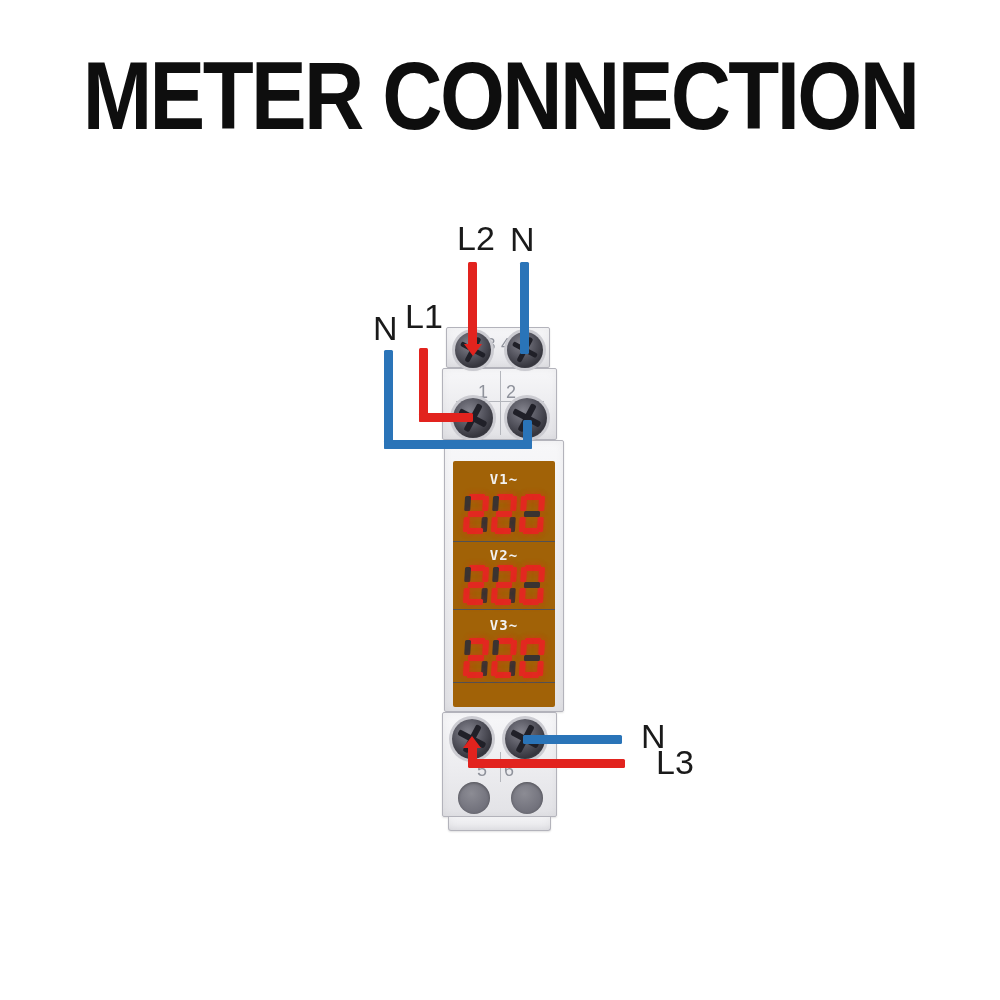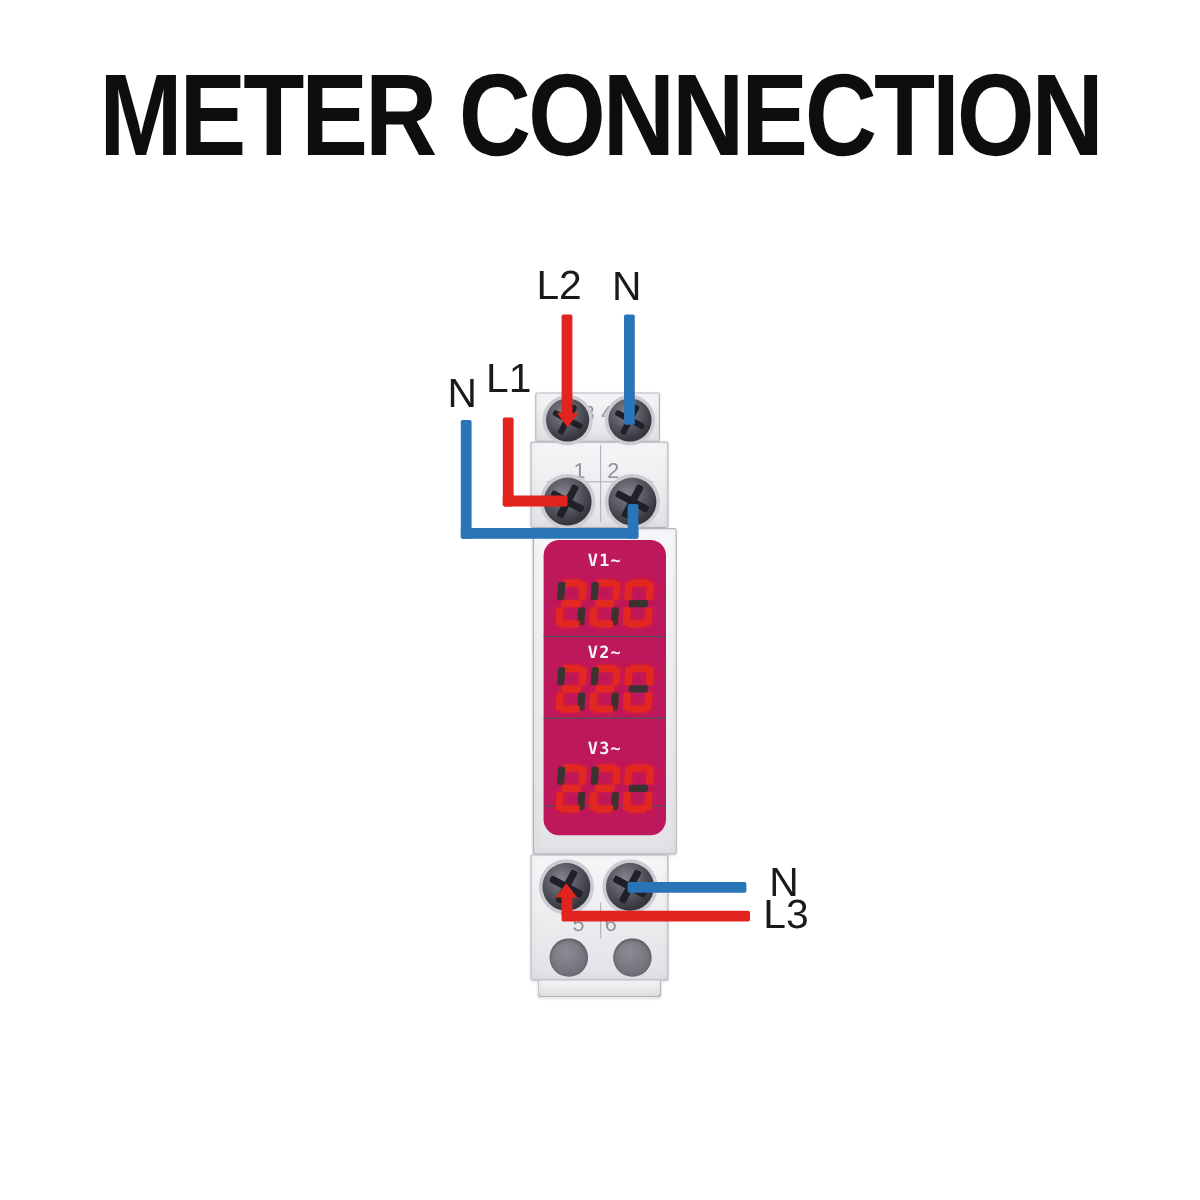--- a/index.html
+++ b/index.html
@@ -57,27 +57,27 @@
   .screw::before { width:76%; height:15%; transform:translate(-50%,-50%) rotate(28deg); }
   .screw::after  { width:15%; height:76%; transform:translate(-50%,-50%) rotate(28deg); }
   .hole {
     position:absolute; z-index:3; border-radius:50%;
     background:radial-gradient(circle at 42% 36%, #8c8c94 0%, #74747e 60%, #66666f 100%);
     box-shadow:inset 0 1px 3px rgba(0,0,0,0.35);
   }
 
   
   .panel {
-    position:absolute; z-index:2; left:453px; top:450px; width:102px; height:246px;
-    background:#be185d; border-radius:13px; box-sizing:border-box;
+    position:absolute; z-index:2; left:453px; top:461px; width:102px; height:246px;
+    background:#a16207; border-radius:2px; box-sizing:border-box;
   }
   .cell { position:relative; box-sizing:border-box; }
   .cell-1 { height:80px; padding-top:10px; }
   .cell-2 { height:68px; padding-top:5px;  border-top:1px solid #515156; }
-  .cell-3 { height:73px; padding-top:17px;  border-top:1px solid #515156; }
+  .cell-3 { height:73px; padding-top:7px;  border-top:1px solid #515156; }
   .cell-filler { height:24px; border-top:1px solid #515156; }
   .vlabel {
     height:16px; text-align:center; color:#f2f2f2;
     font:700 14px "DejaVu Sans Mono", monospace; letter-spacing:1px; line-height:16px;
   }
   .digits { display:flex; justify-content:center; gap:4px; }
   .cell-1 .digits { margin-top:7px; }
   .cell-2 .digits { margin-top:2px; }
   .cell-3 .digits { margin-top:5px; }
   .digit { position:relative; width:24px; height:40px; transform:skewX(-3.5deg); }
@@ -91,28 +91,28 @@
   .seg-e { left:0;    bottom:2px; width:6px;  height:15px; }
   .seg-c { right:0;   bottom:2px; width:6px;  height:15px; }
 </style>
 </head>
 <body>
 
 <div class="scene">
 
   <h1 class="title">METER CONNECTION</h1>
 
-  <div class="lbl" style="left:447px;top:221px">L2</div>
+  <div class="lbl" style="left:457px;top:221px">L2</div>
   <div class="lbl" style="left:510px;top:222px">N</div>
 
   <div class="lbl" style="left:373px;top:311px">N</div>
   <div class="lbl" style="left:405px;top:299px">L1</div>
 
   <div class="lbl" style="left:641px;top:719px">N</div>
-  <div class="lbl" style="left:636px;top:745px">L3</div>
+  <div class="lbl" style="left:656px;top:745px">L3</div>
 
   <div class="blk" style="left:446px;top:327px;width:104px;height:41px"></div>
   <div class="screw" style="left:455px;top:332px;width:36px;height:36px"></div>
   <div class="screw" style="left:507px;top:332px;width:36px;height:36px"></div>
   <span class="tnum" style="left:486px;top:336px;font-size:17px">3</span>
   <span class="tnum" style="left:501px;top:336px;font-size:17px">4</span>
 
   <div class="blk" style="left:442px;top:368px;width:115px;height:72px"></div>
   <div class="seam" style="left:500px;top:371px;width:1px;height:64px"></div>
   <div class="seam" style="left:456px;top:401px;width:88px;height:1px"></div>

